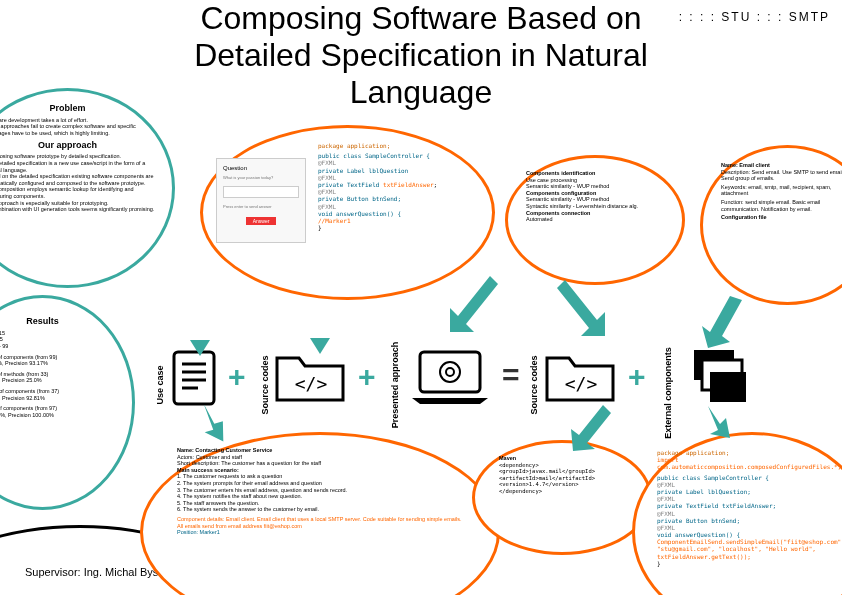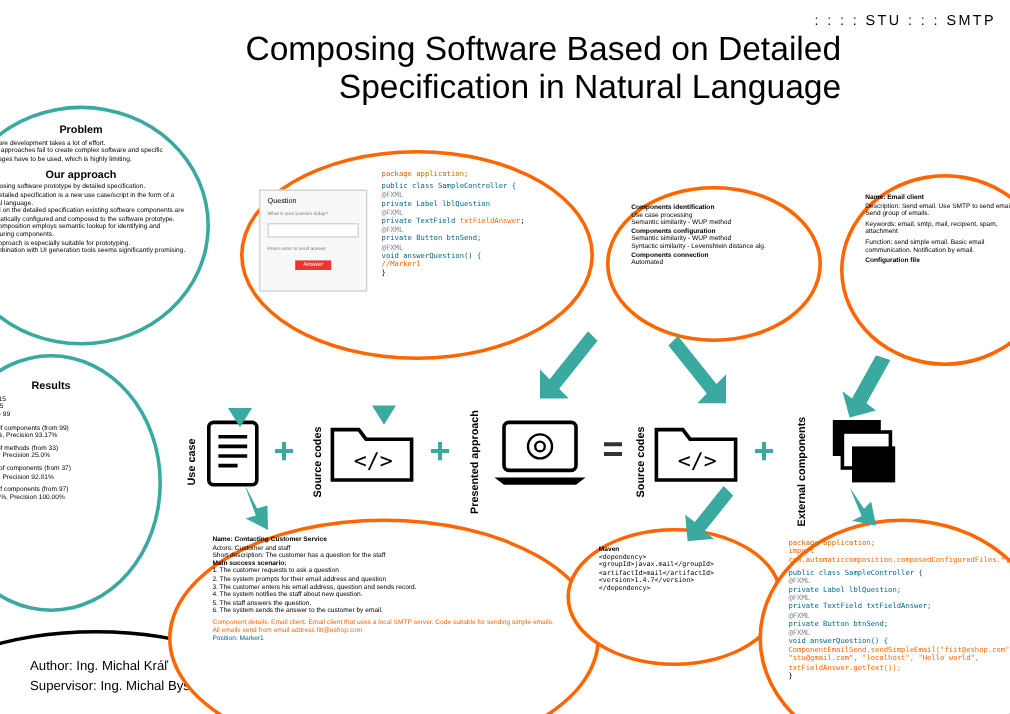--- a/index.html
+++ b/index.html
@@ -1,17 +1,17 @@
 <!DOCTYPE html>
 <html><head>
 <meta charset="utf-8">
 <style>
 *{margin:0;padding:0;box-sizing:border-box}
 body{width:842px;height:595px;font-family:Arial,Helvetica,sans-serif;background:#fff;position:relative;overflow:hidden}
-.title{position:absolute;top:25px;left:50%;transform:translateX(-50%);font-size:28px;font-weight:400;text-align:right;width:560px}
+.title{position:absolute;top:0;left:50%;transform:translateX(-50%);font-size:32px;font-weight:400;text-align:center;width:560px}
 .logo{position:absolute;top:10px;right:12px;font-size:12px;letter-spacing:2px;line-height:1.3}
 .ellipse{position:absolute;border-radius:50%;background:#fff}
 .teal{border:3px solid #3aa99f}
 .orange{border:3px solid #f60}
 .black{border:3px solid #000}
 .inner{position:absolute;inset:0;padding:12px;font-size:6px;line-height:1.2;overflow:hidden}
 .inner h4{font-size:9px;font-weight:bold;text-align:center;margin-bottom:3px}
 .inner ul{list-style:disc;margin-left:10px;font-size:5.5px}
 .inner p{font-size:5.5px}
 .vlabel{position:absolute;font-size:9px;font-weight:bold;transform:rotate(-90deg);transform-origin:center}
@@ -59,21 +59,20 @@
     <p>Recall: 25.0%, Precision 25.0%</p>
     <p style="margin-top:4px">Configuration of components (from 37)</p>
     <p>Recall: 73.1%, Precision 92.81%</p>
     <p style="margin-top:4px">Composition of components (from 97)</p>
     <p>Recall: 100.00%, Precision 100.00%</p>
   </div>
 </div>
 
 <div class="ellipse black" style="left:-60px;bottom:-40px;width:280px;height:110px"></div>
 <div class="author">
-  <div>Author: Ing. Michal Kráľ</div>
   <div>Supervisor: Ing. Michal Bystrický</div>
 </div>
 
 <div class="ellipse orange" style="left:200px;top:125px;width:295px;height:175px">
   <div class="inner" style="padding:14px 10px 10px 115px;font-family:monospace">
     <div style="color:#c60">package application;</div>
     <div style="color:#068;margin-top:3px">public class SampleController {</div>
     <div style="color:#888">@FXML</div>
     <div style="color:#068">private Label lblQuestion</div>
     <div style="color:#888">@FXML</div>

